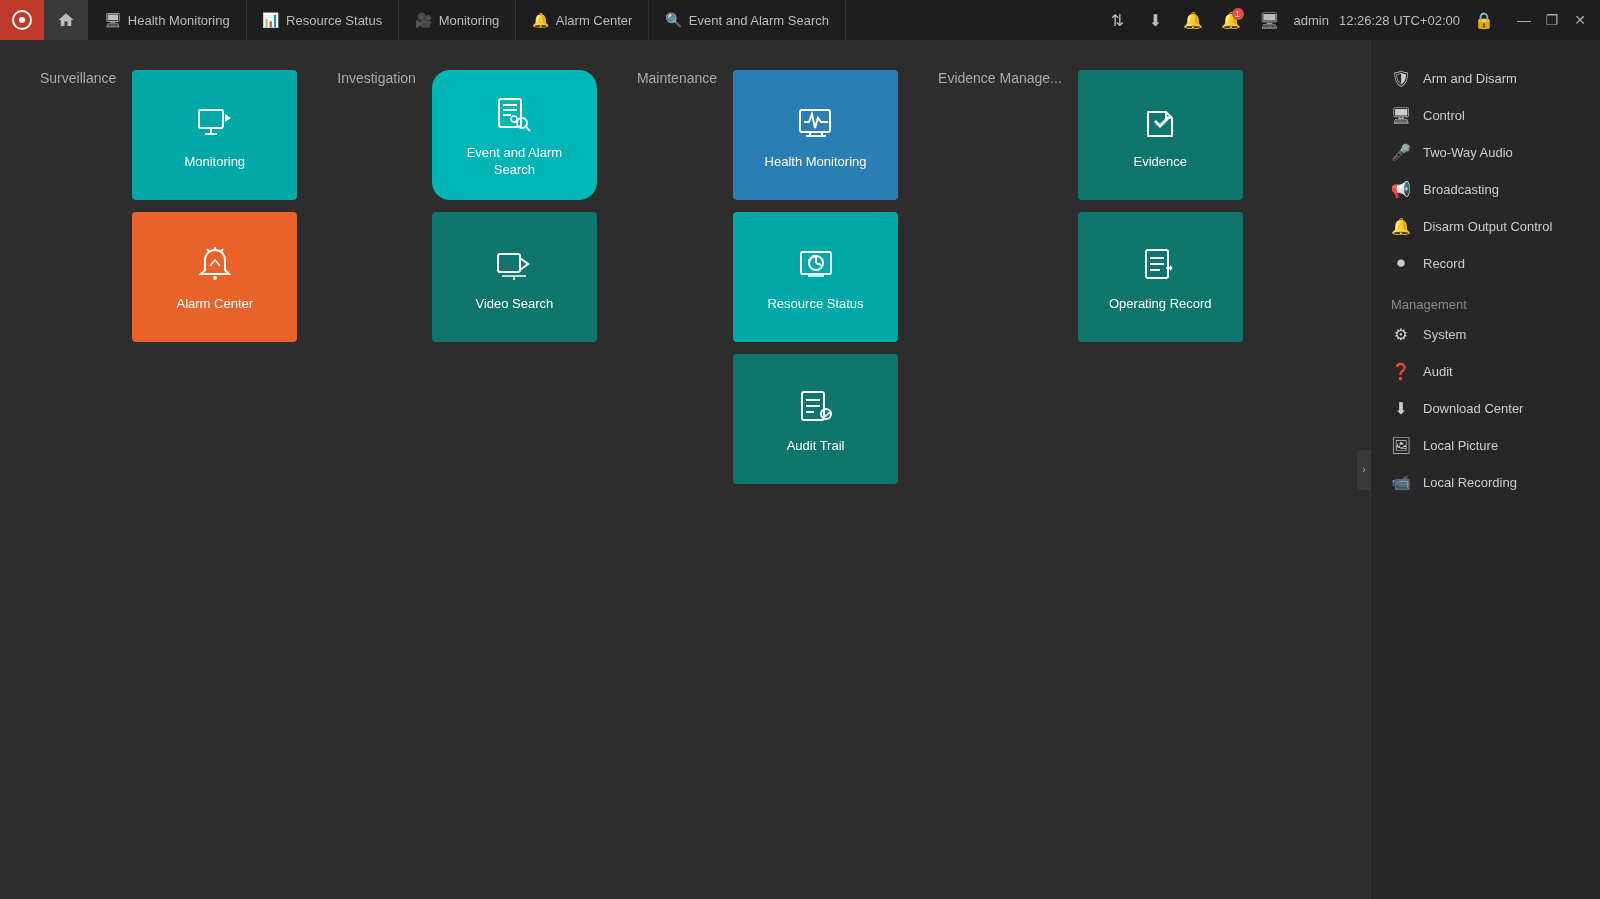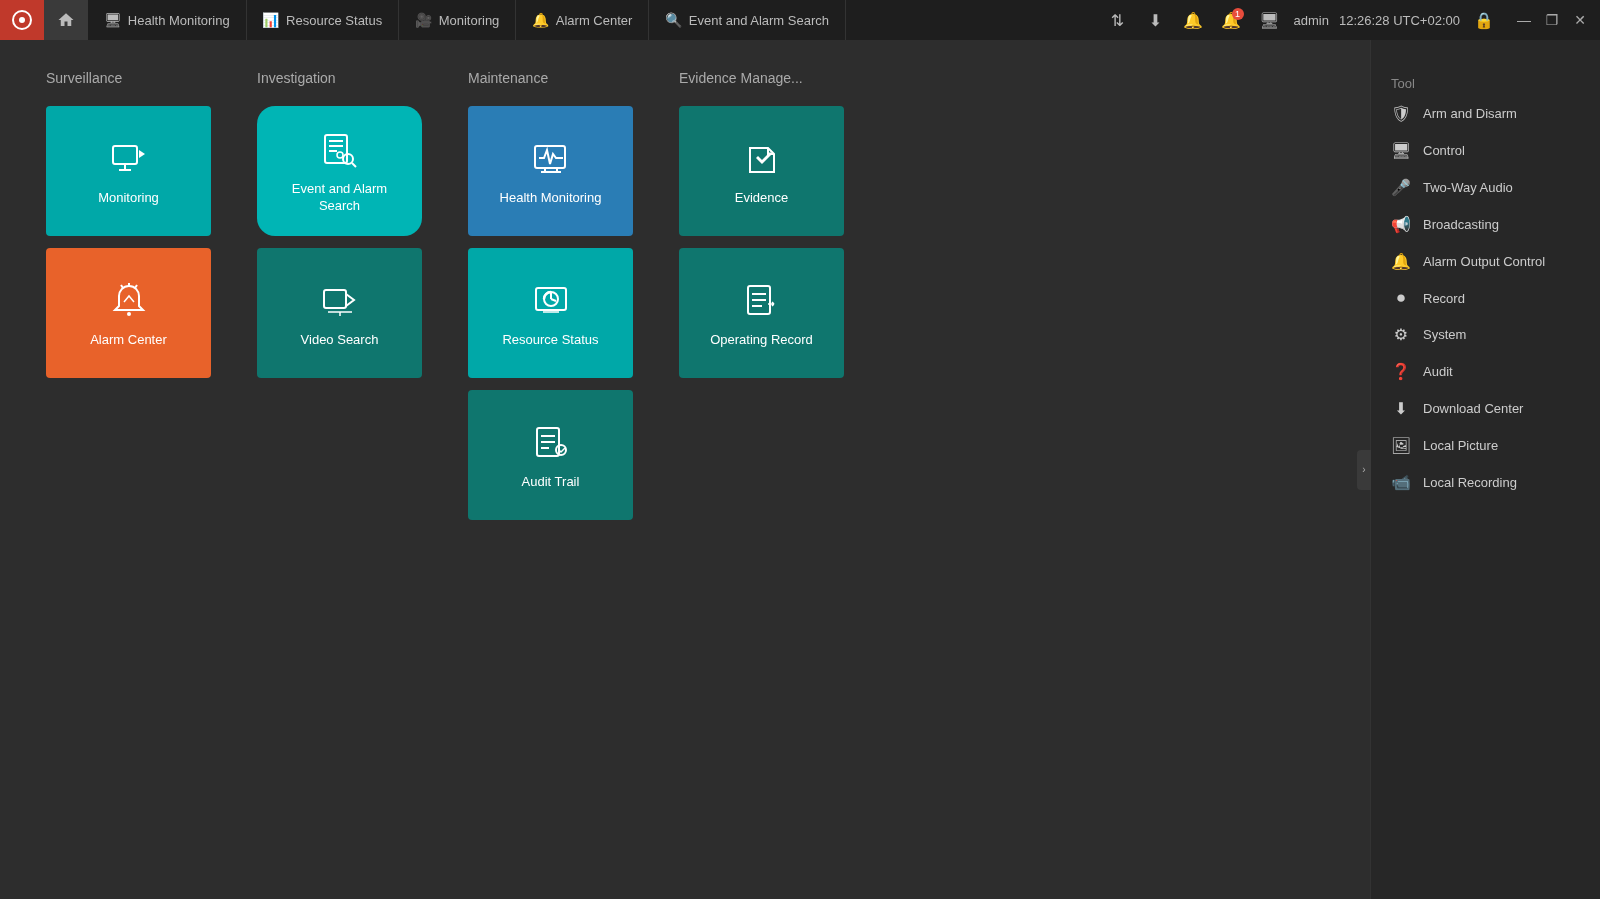--- a/index.html
+++ b/index.html
@@ -122,23 +122,22 @@
       overflow-y: auto;
     }
 
     
     .categories {
       display: flex;
       gap: 40px;
     }
     .category {
       display: flex;
-      flex-direction: column;
+      flex-direction: row;
       gap: 16px;
-      margin-left: 6px;
     }
     .category-title {
       font-size: 14px;
       color: #aaa;
       margin-bottom: 4px;
     }
     .tiles-grid {
       display: flex;
       flex-direction: column;
       gap: 12px;
@@ -401,47 +400,47 @@
           </div>
         </div>
       </div>
 
     </div>
   </div>
 
   <div class="sidebar">
     <div class="sidebar-collapse">›</div>
 
-    <div class="sidebar-section-title">Tool</div>
 
     <div class="sidebar-item">
       <span class="sidebar-item-icon">🛡</span>
       <span>Arm and Disarm</span>
     </div>
     <div class="sidebar-item">
       <span class="sidebar-item-icon">🖥</span>
       <span>Control</span>
     </div>
     <div class="sidebar-item">
       <span class="sidebar-item-icon">🎤</span>
       <span>Two-Way Audio</span>
     </div>
     <div class="sidebar-item">
       <span class="sidebar-item-icon">📢</span>
       <span>Broadcasting</span>
     </div>
     <div class="sidebar-item">
       <span class="sidebar-item-icon">🔔</span>
-      <span>Alarm Output Control</span>
+      <span>Disarm Output Control</span>
     </div>
     <div class="sidebar-item">
       <span class="sidebar-item-icon">⏺</span>
       <span>Record</span>
     </div>
 
+    <div class="sidebar-section-title">Management</div>
 
     <div class="sidebar-item">
       <span class="sidebar-item-icon">⚙</span>
       <span>System</span>
     </div>
     <div class="sidebar-item">
       <span class="sidebar-item-icon">❓</span>
       <span>Audit</span>
     </div>
     <div class="sidebar-item">

